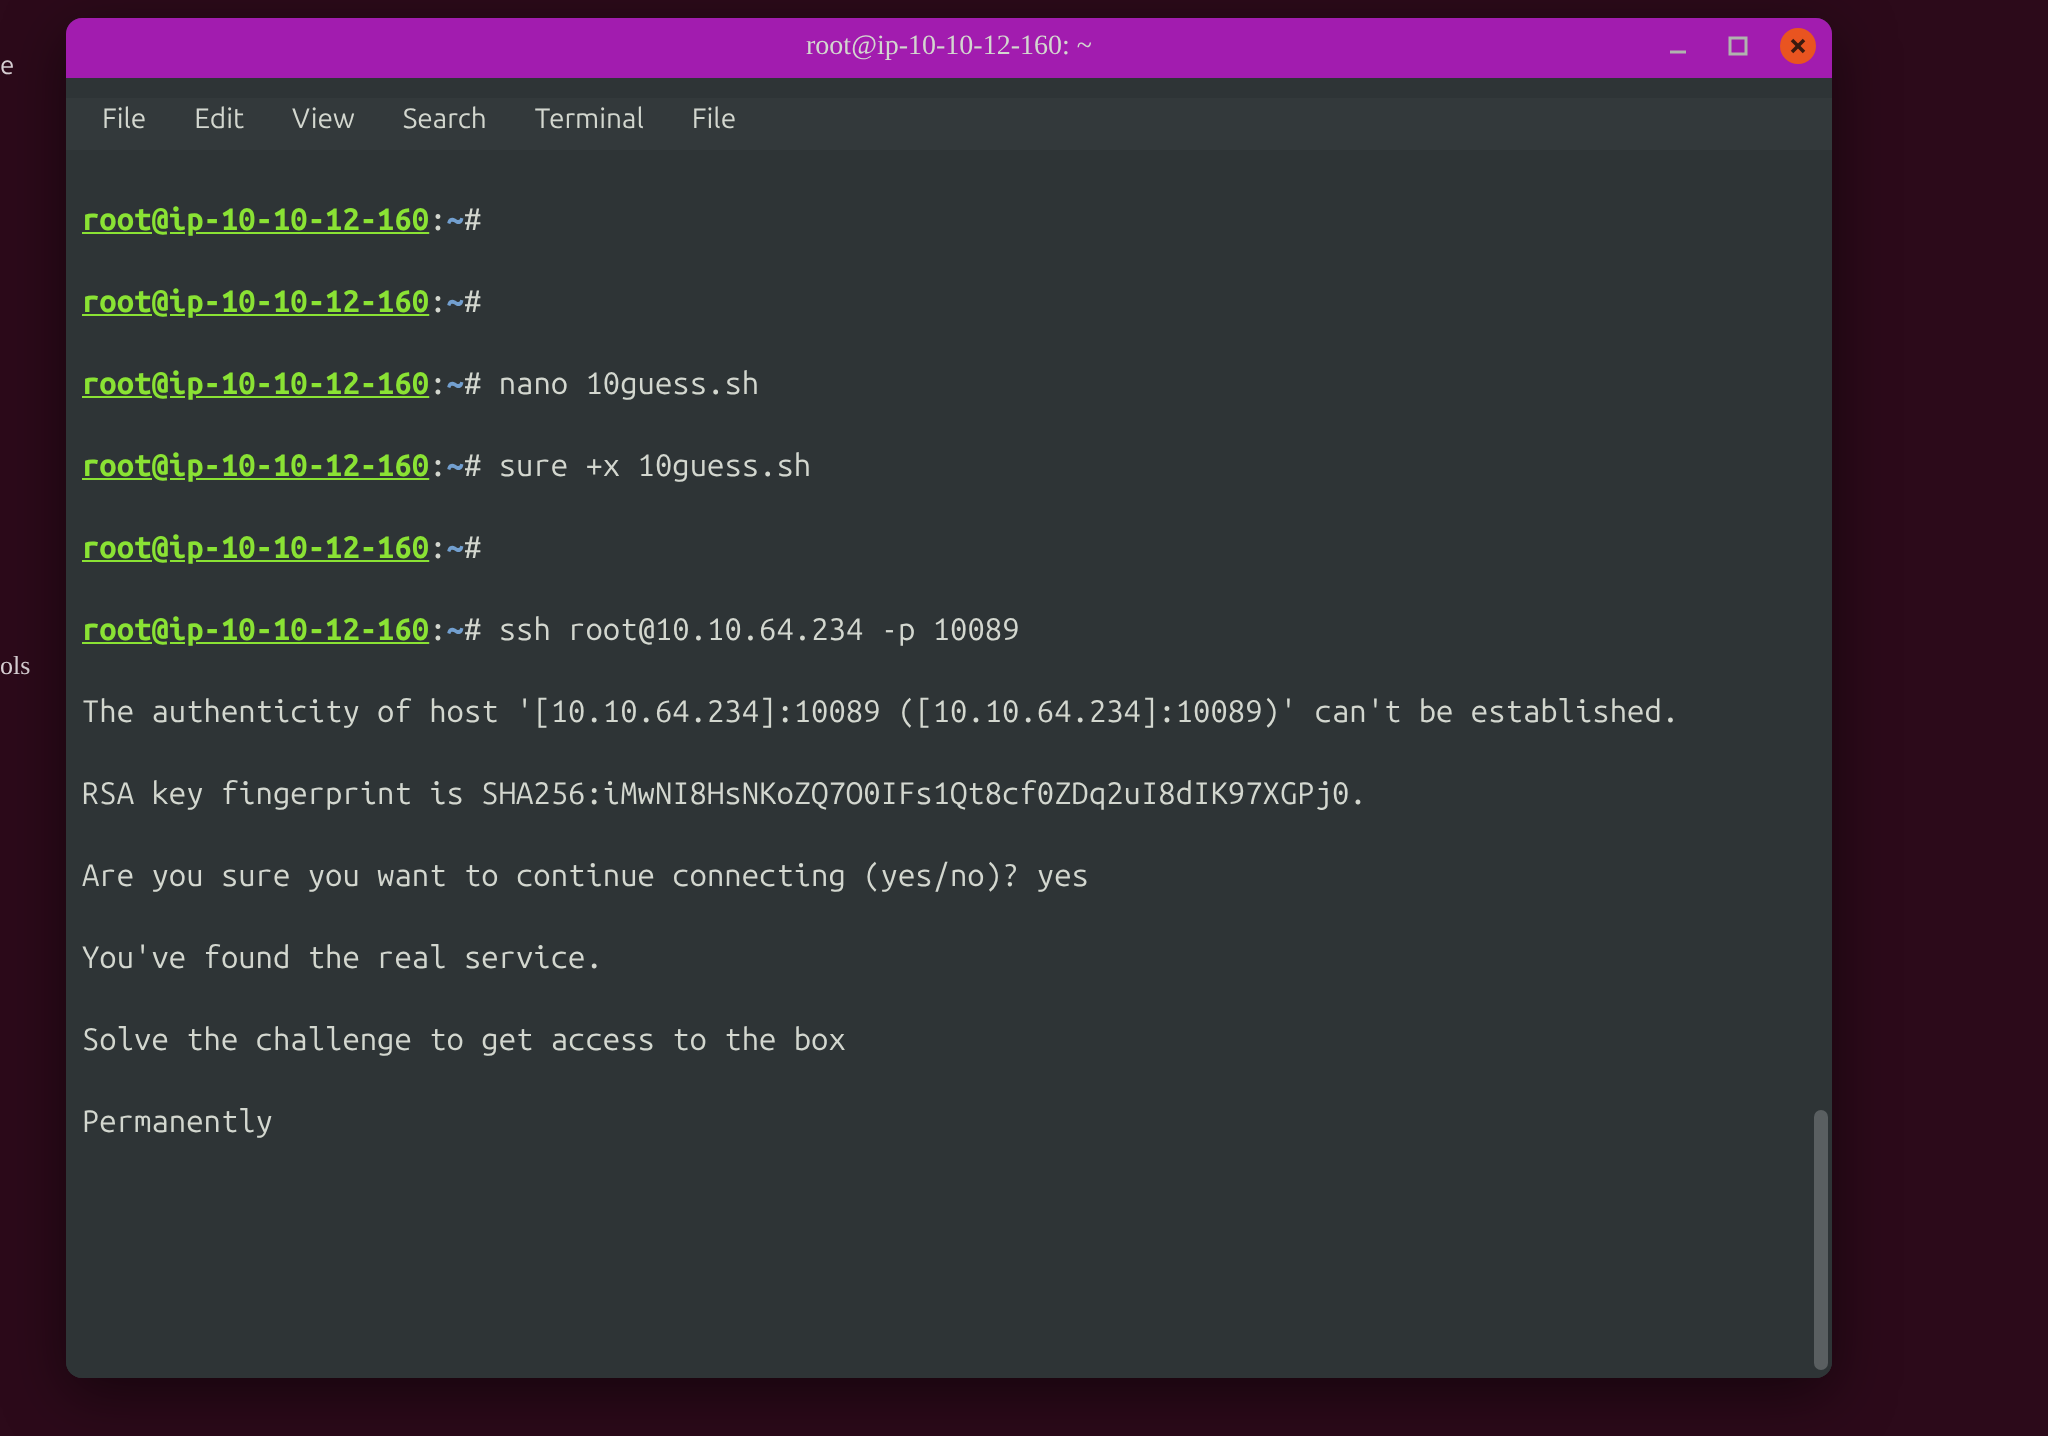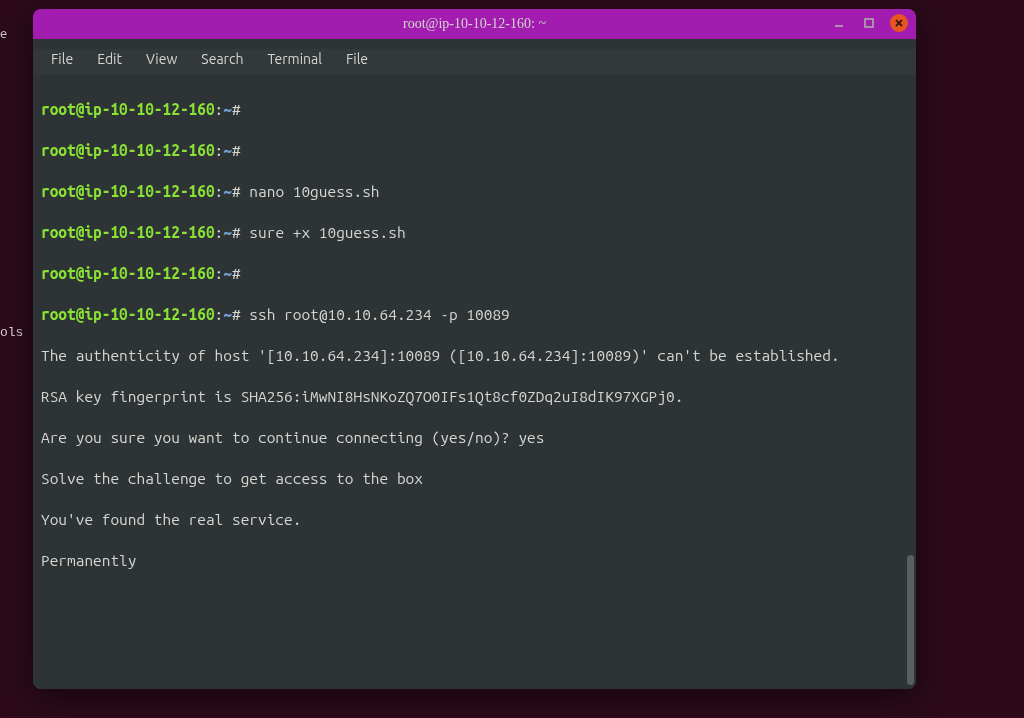--- a/index.html
+++ b/index.html
@@ -17,21 +17,21 @@
       top: 26px;
       color: #d8d0d4;
       font-family: Ubuntu, sans-serif;
       font-size: 13px;
     }
     .desktop-label-2 {
       position: absolute;
       left: 0;
       top: 325px;
       color: #d8d0d4;
-      font-family: Liberation Mono, monospace;
+      font-family: Liberation Serif, serif;
       font-size: 13px;
     }
     .terminal-window {
       position: absolute;
       left: 33px;
       top: 9px;
       width: 883px;
       height: 680px;
       background: #2e3436;
       border-radius: 8px;
@@ -93,21 +93,21 @@
       background: #2e3436;
       padding: 4px 8px;
       font-size: 15.5px;
       line-height: 20.5px;
       color: #d3d7cf;
       overflow: hidden;
       position: relative;
       white-space: pre-wrap;
       word-break: break-all;
     }
-    .prompt-user { color: #8ae234; font-weight: bold; }
+    .prompt-user { color: #8ae234; font-weight: bold; text-decoration: underline; }
     .prompt-sep { color: #d3d7cf; }
     .prompt-path { color: #729fcf; font-weight: bold; }
     .scrollbar {
       position: absolute;
       right: 2px;
       top: 480px;
       width: 7px;
       height: 130px;
       background: #5a5f61;
       border-radius: 4px;
@@ -155,22 +155,22 @@
   <div class="terminal-content">
 <span class="line"><span class="prompt-user">root@ip-10-10-12-160</span><span class="prompt-sep">:</span><span class="prompt-path">~</span><span>#</span><span></span></span>
 <span class="line"><span class="prompt-user">root@ip-10-10-12-160</span><span class="prompt-sep">:</span><span class="prompt-path">~</span><span>#</span><span></span></span>
 <span class="line"><span class="prompt-user">root@ip-10-10-12-160</span><span class="prompt-sep">:</span><span class="prompt-path">~</span><span>#</span><span> nano 10guess.sh</span></span>
 <span class="line"><span class="prompt-user">root@ip-10-10-12-160</span><span class="prompt-sep">:</span><span class="prompt-path">~</span><span>#</span><span> sure +x 10guess.sh</span></span>
 <span class="line"><span class="prompt-user">root@ip-10-10-12-160</span><span class="prompt-sep">:</span><span class="prompt-path">~</span><span>#</span><span></span></span>
 <span class="line"><span class="prompt-user">root@ip-10-10-12-160</span><span class="prompt-sep">:</span><span class="prompt-path">~</span><span>#</span><span> ssh root@10.10.64.234 -p 10089</span></span>
 <span class="line">The authenticity of host '[10.10.64.234]:10089 ([10.10.64.234]:10089)' can't be established.</span>
 <span class="line">RSA key fingerprint is SHA256:iMwNI8HsNKoZQ7O0IFs1Qt8cf0ZDq2uI8dIK97XGPj0.</span>
 <span class="line">Are you sure you want to continue connecting (yes/no)? yes</span>
+<span class="line">You've found the real service.</span>
 <span class="line">Solve the challenge to get access to the box</span>
-<span class="line">You've found the real service.</span>
 <span class="line">Permanently</span>
 
 
 
 
 <span class="line"></span>
 
 
 
 

